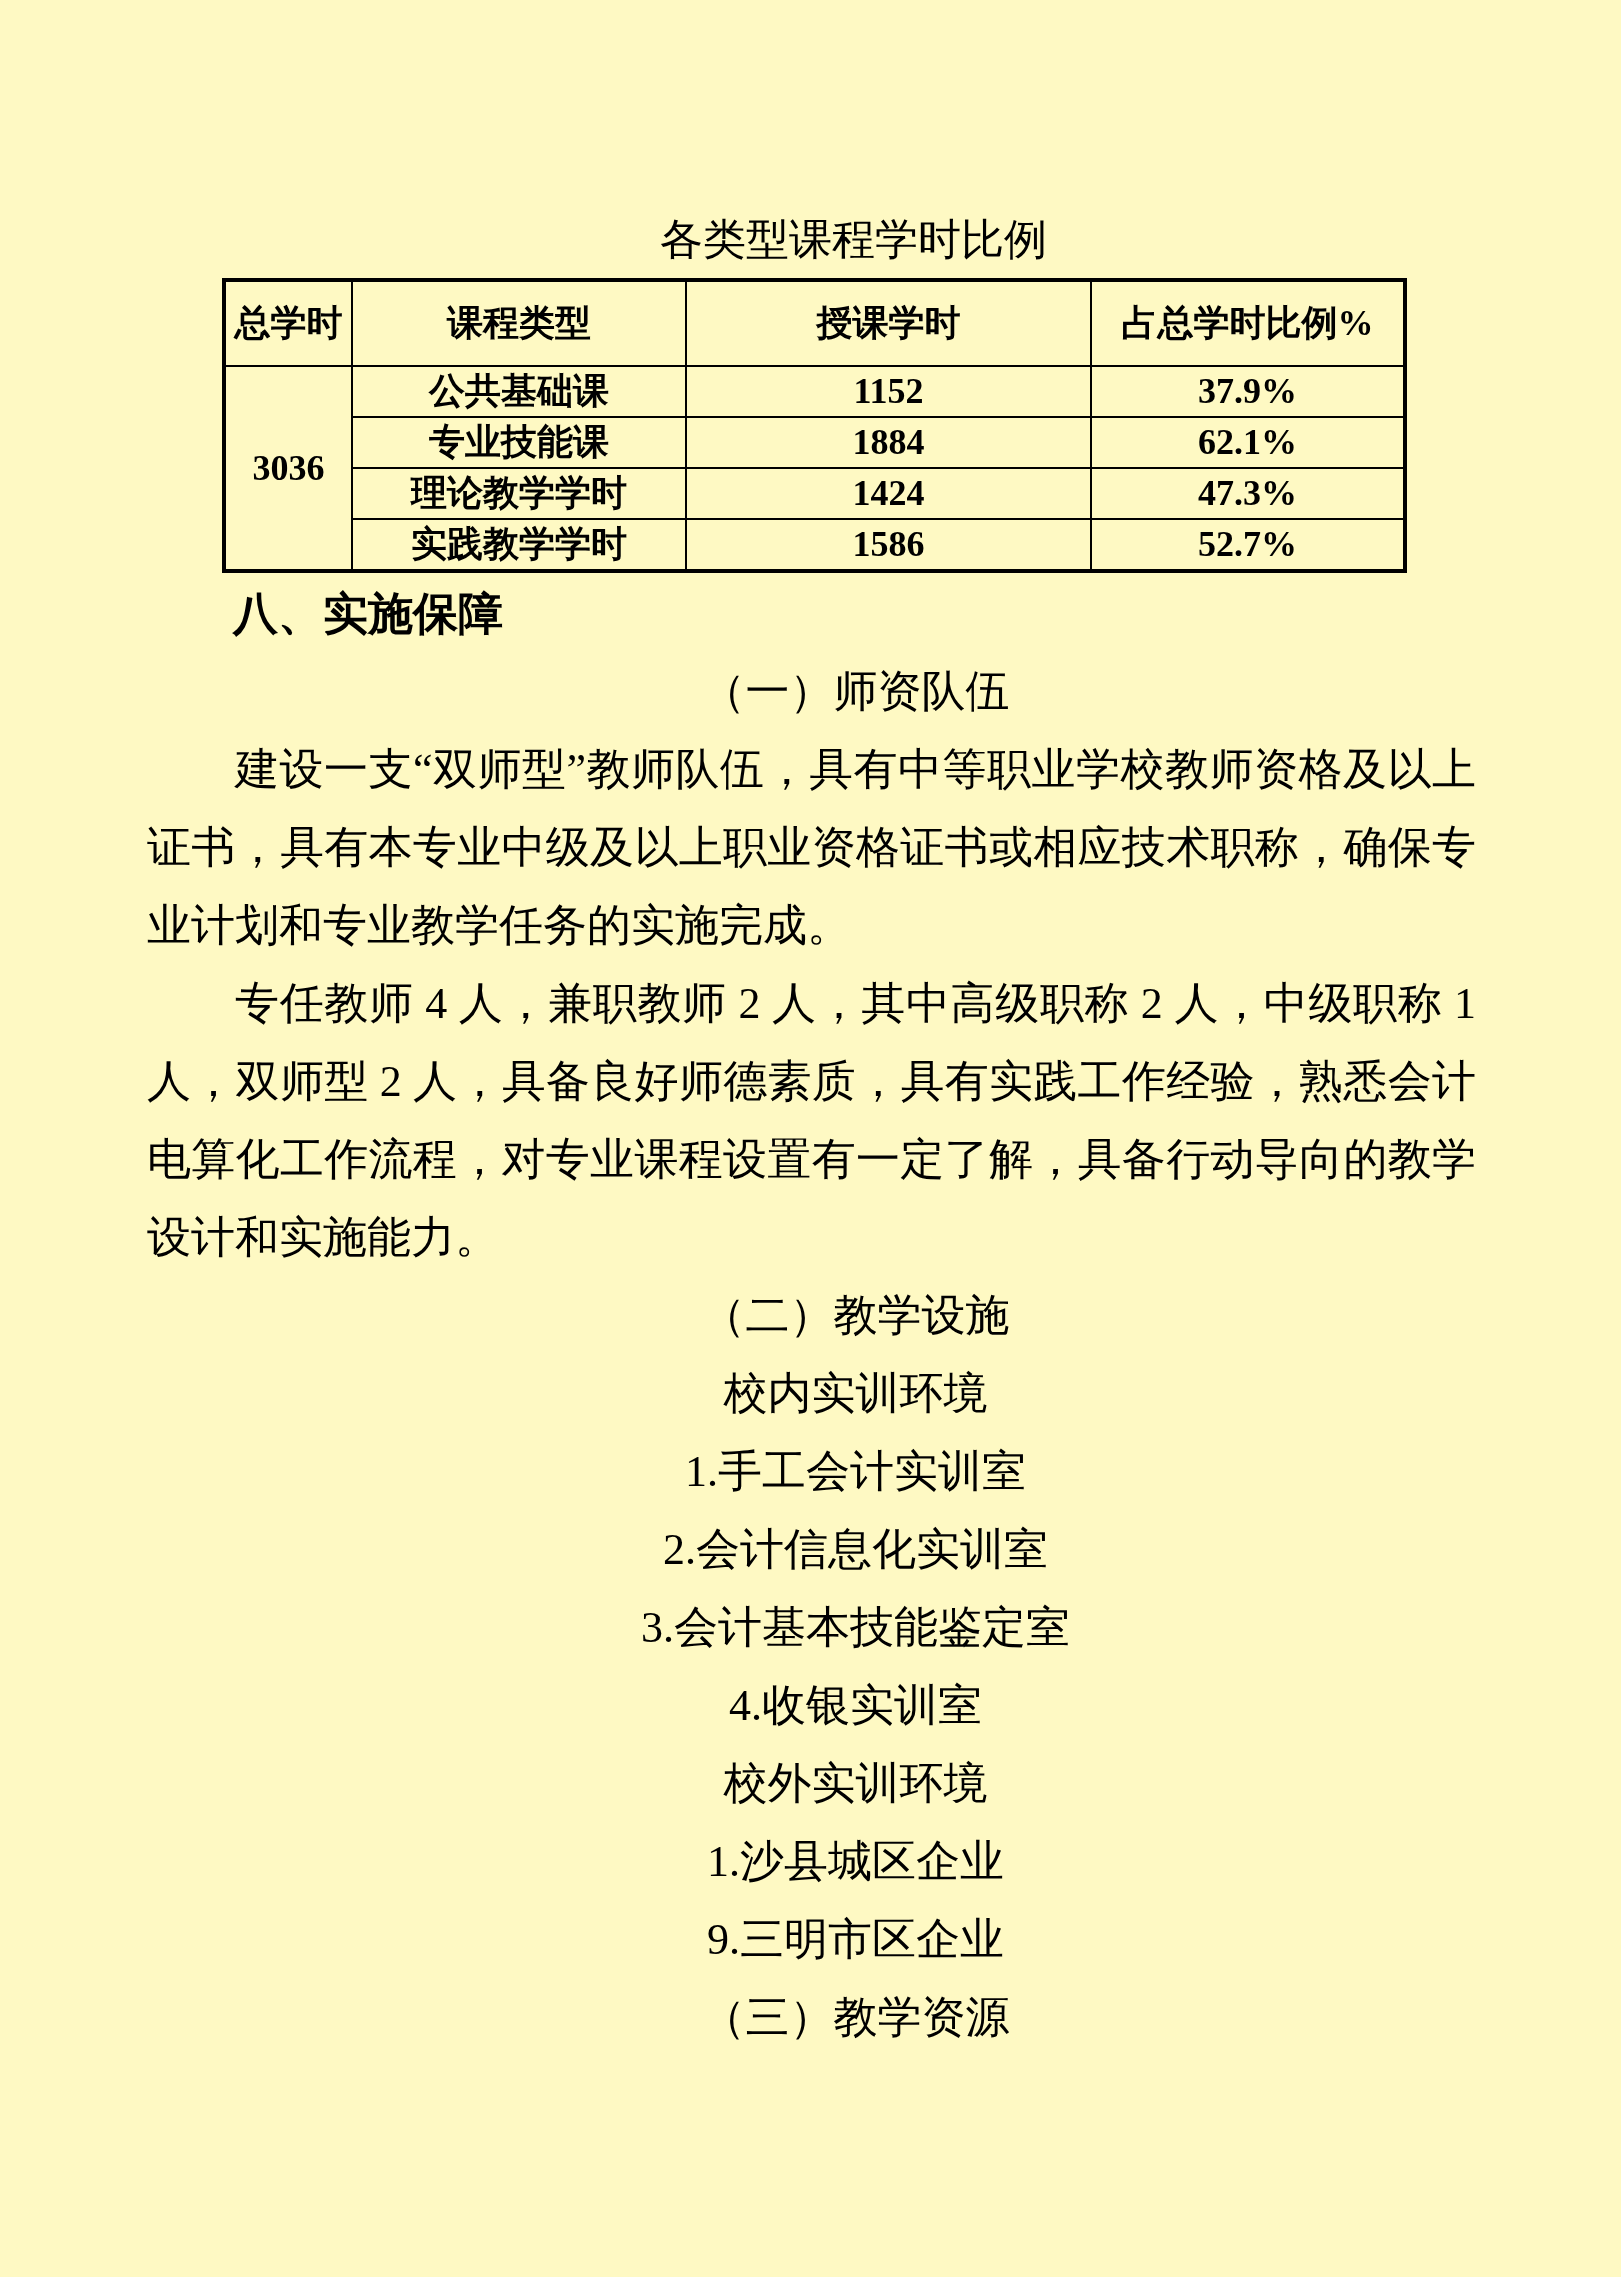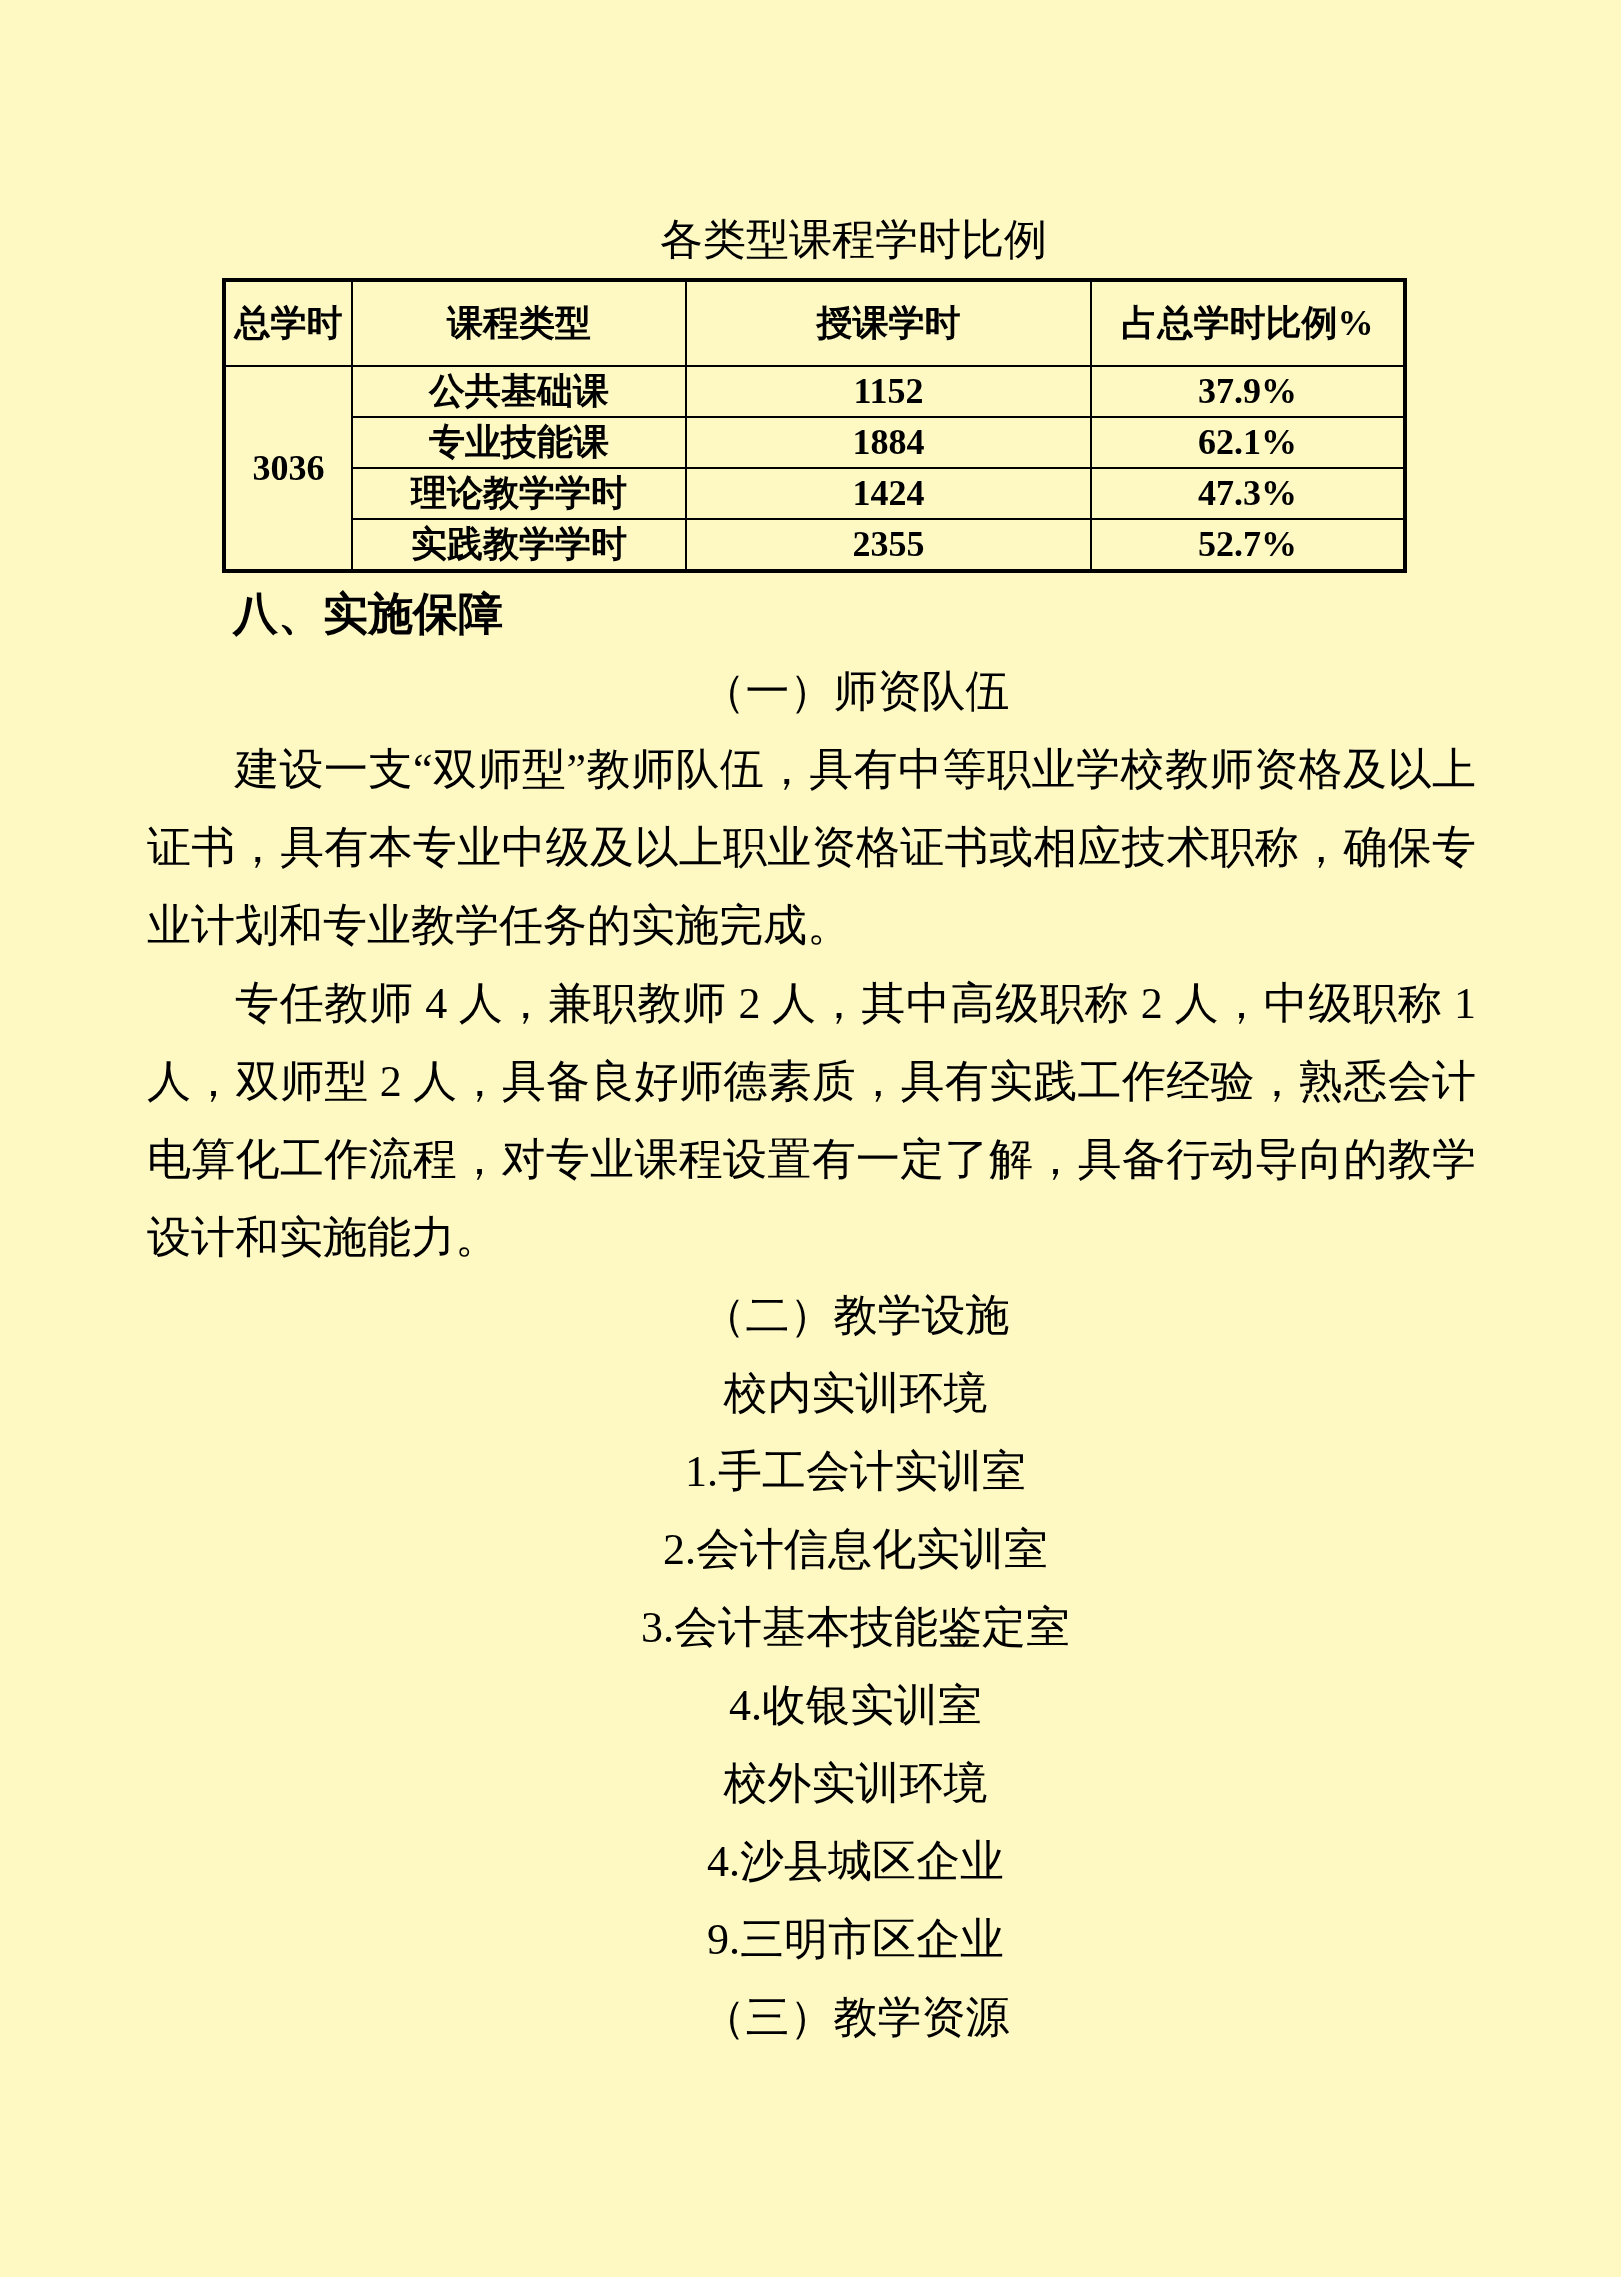--- a/index.html
+++ b/index.html
@@ -83,37 +83,37 @@
         <td>1884</td>
         <td>62.1%</td>
       </tr>
       <tr class="data-row">
         <td>理论教学学时</td>
         <td>1424</td>
         <td>47.3%</td>
       </tr>
       <tr class="data-row">
         <td>实践教学学时</td>
-        <td>2355</td>
+        <td>1586</td>
         <td>52.7%</td>
       </tr>
     </tbody>
   </table>
 
   <div class="content">
     <p class="section-heading">八、实施保障</p>
     <p class="body-line">（一）师资队伍</p>
     <p class="body-para">建设一支“双师型”教师队伍，具有中等职业学校教师资格及以上证书，具有本专业中级及以上职业资格证书或相应技术职称，确保专业计划和专业教学任务的实施完成。</p>
     <p class="body-para">专任教师 4 人，兼职教师 2 人，其中高级职称 2 人，中级职称 1 人，双师型 2 人，具备良好师德素质，具有实践工作经验，熟悉会计电算化工作流程，对专业课程设置有一定了解，具备行动导向的教学设计和实施能力。</p>
     <p class="body-line">（二）教学设施</p>
     <p class="body-line">校内实训环境</p>
     <p class="body-line">1.手工会计实训室</p>
     <p class="body-line">2.会计信息化实训室</p>
     <p class="body-line">3.会计基本技能鉴定室</p>
     <p class="body-line">4.收银实训室</p>
     <p class="body-line">校外实训环境</p>
-    <p class="body-line">4.沙县城区企业</p>
+    <p class="body-line">1.沙县城区企业</p>
     <p class="body-line">9.三明市区企业</p>
     <p class="body-line">（三）教学资源</p>
   </div>
 
 </div>
 
 
 </body></html>

